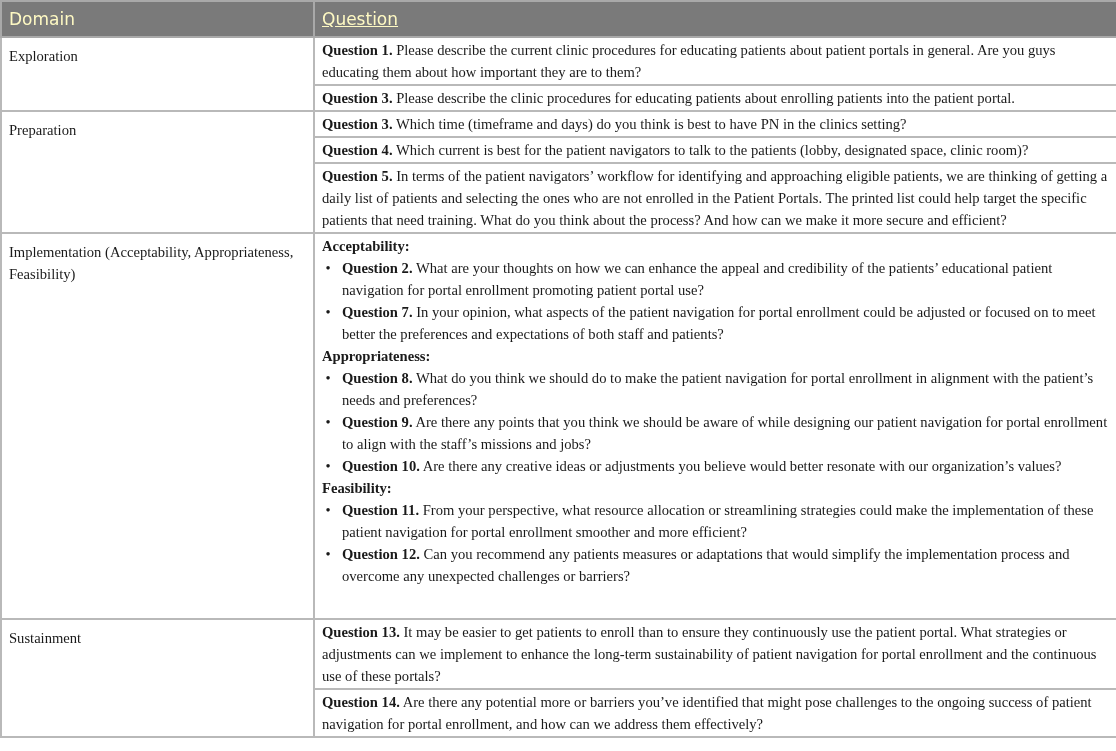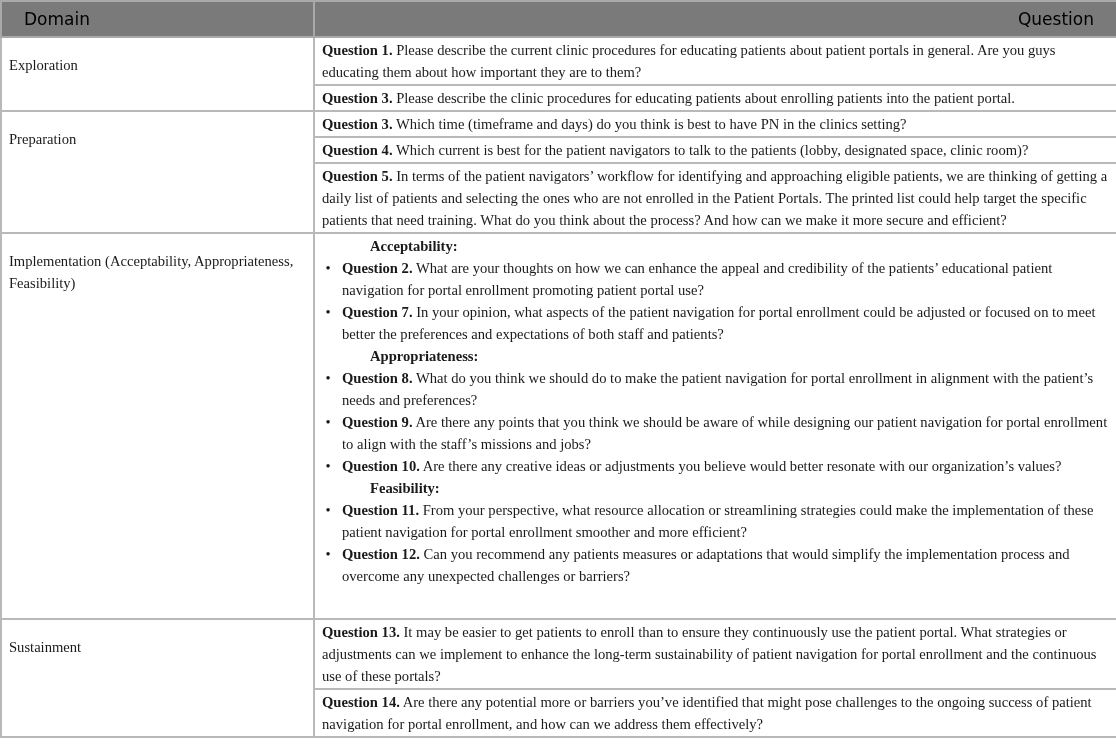--- a/index.html
+++ b/index.html
@@ -10,39 +10,39 @@
     table-layout: fixed;
     font-family: "Liberation Serif", "DejaVu Serif", serif;
     font-size: 14.6px;
     color: #1a1a1a;
     line-height: 22px;
   }
   col.c1 { width: 313px; }
   col.c2 { width: 803px; }
   th {
     background: #7a7a7a;
-    color: #000000;
+    color: #fef9c3;
     font-family: "DejaVu Sans", "Liberation Sans", sans-serif;
     font-weight: normal;
     font-size: 17px;
     height: 34px;
-    padding: 0 22px;
+    padding: 0 7px;
     border: 2px solid #a9a9a9;
     line-height: 30px;
   }
   th.domain-h { text-align: left; }
-  th.question-h { text-align: right; }
+  th.question-h { text-align: left; text-decoration: underline; }
   td {
     border: 2px solid #b9b9b9;
     padding: 1px 7px 1px 7px;
     vertical-align: top;
   }
-  td.domain { padding-top: 16px; }
+  td.domain { padding-top: 7px; }
   b.qn { font-weight: bold; text-align: center; }
-  .subhead { font-weight: bold; margin-left: 48px; }
+  .subhead { font-weight: bold; }
   ul.qlist { margin: 0; padding: 0 0 0 20px; list-style: none; }
   ul.qlist li { position: relative; padding-left: 0; }
   ul.qlist li .bullet { position: absolute; left: -20px; top: 0; width: 12px; text-align: center; }
   .impl-cell { height: 382px; }
 </style>
 </head>
 <body>
 
 <table class="qtable">
   <colgroup>

